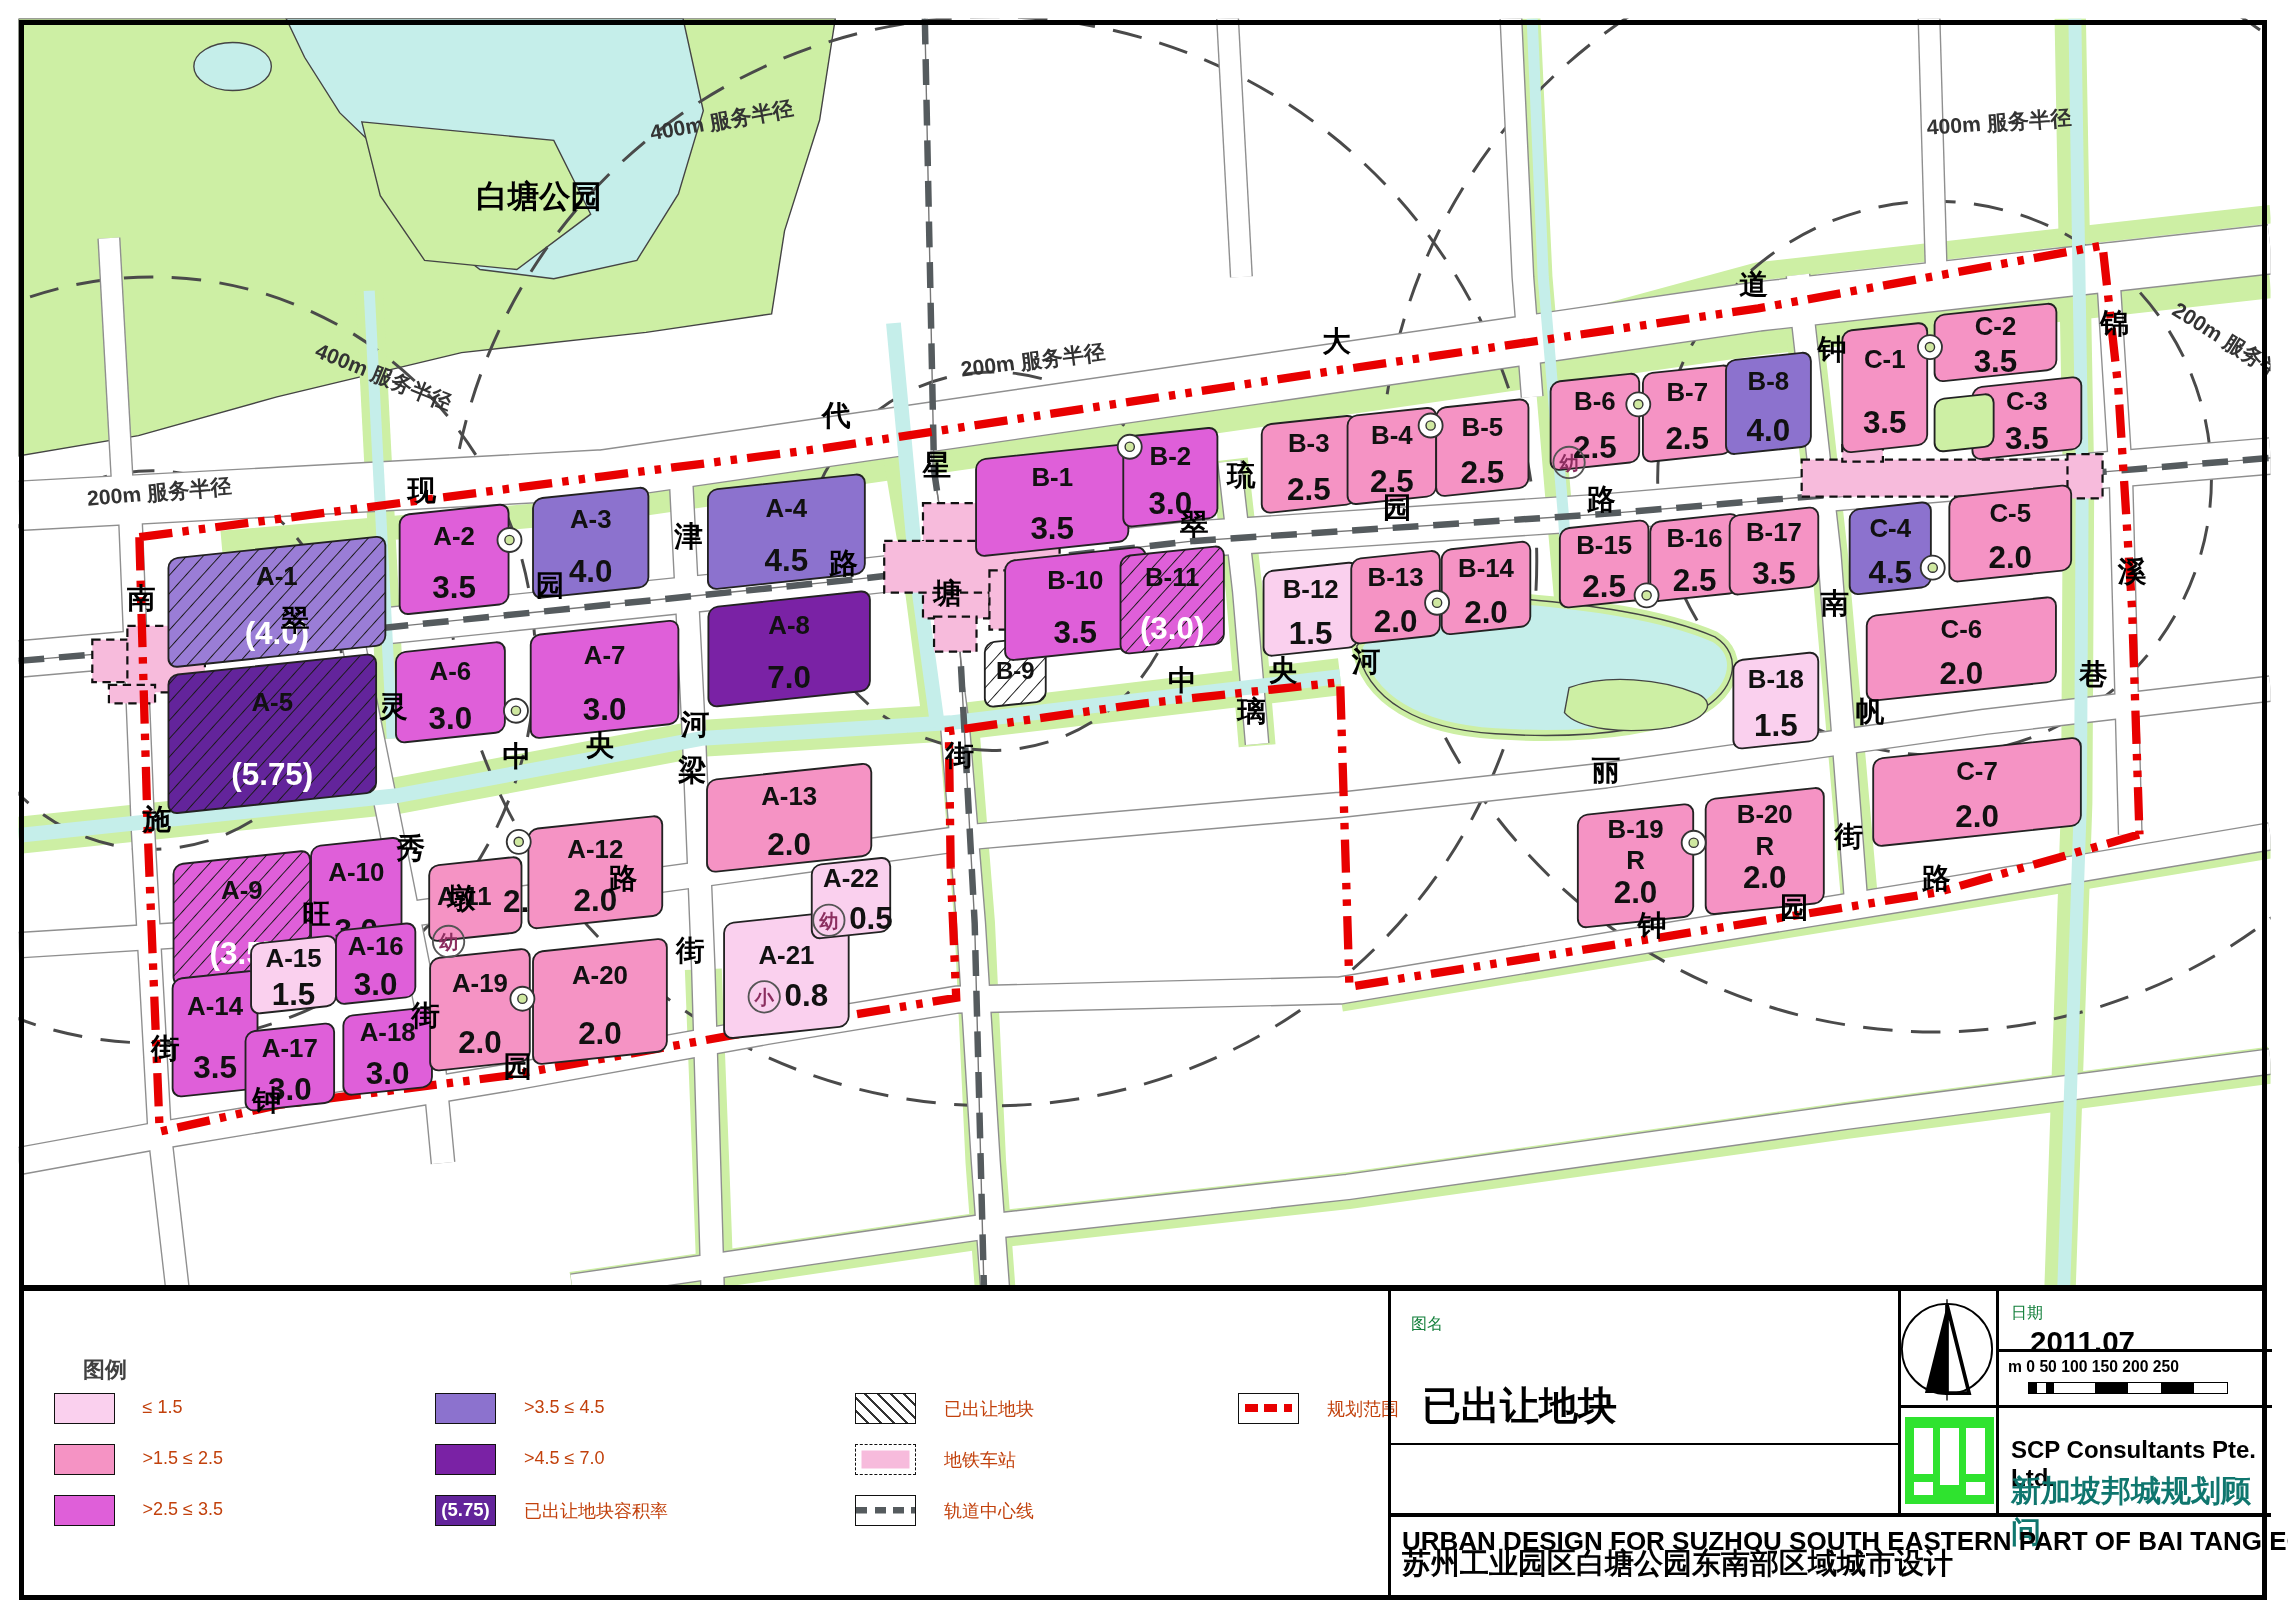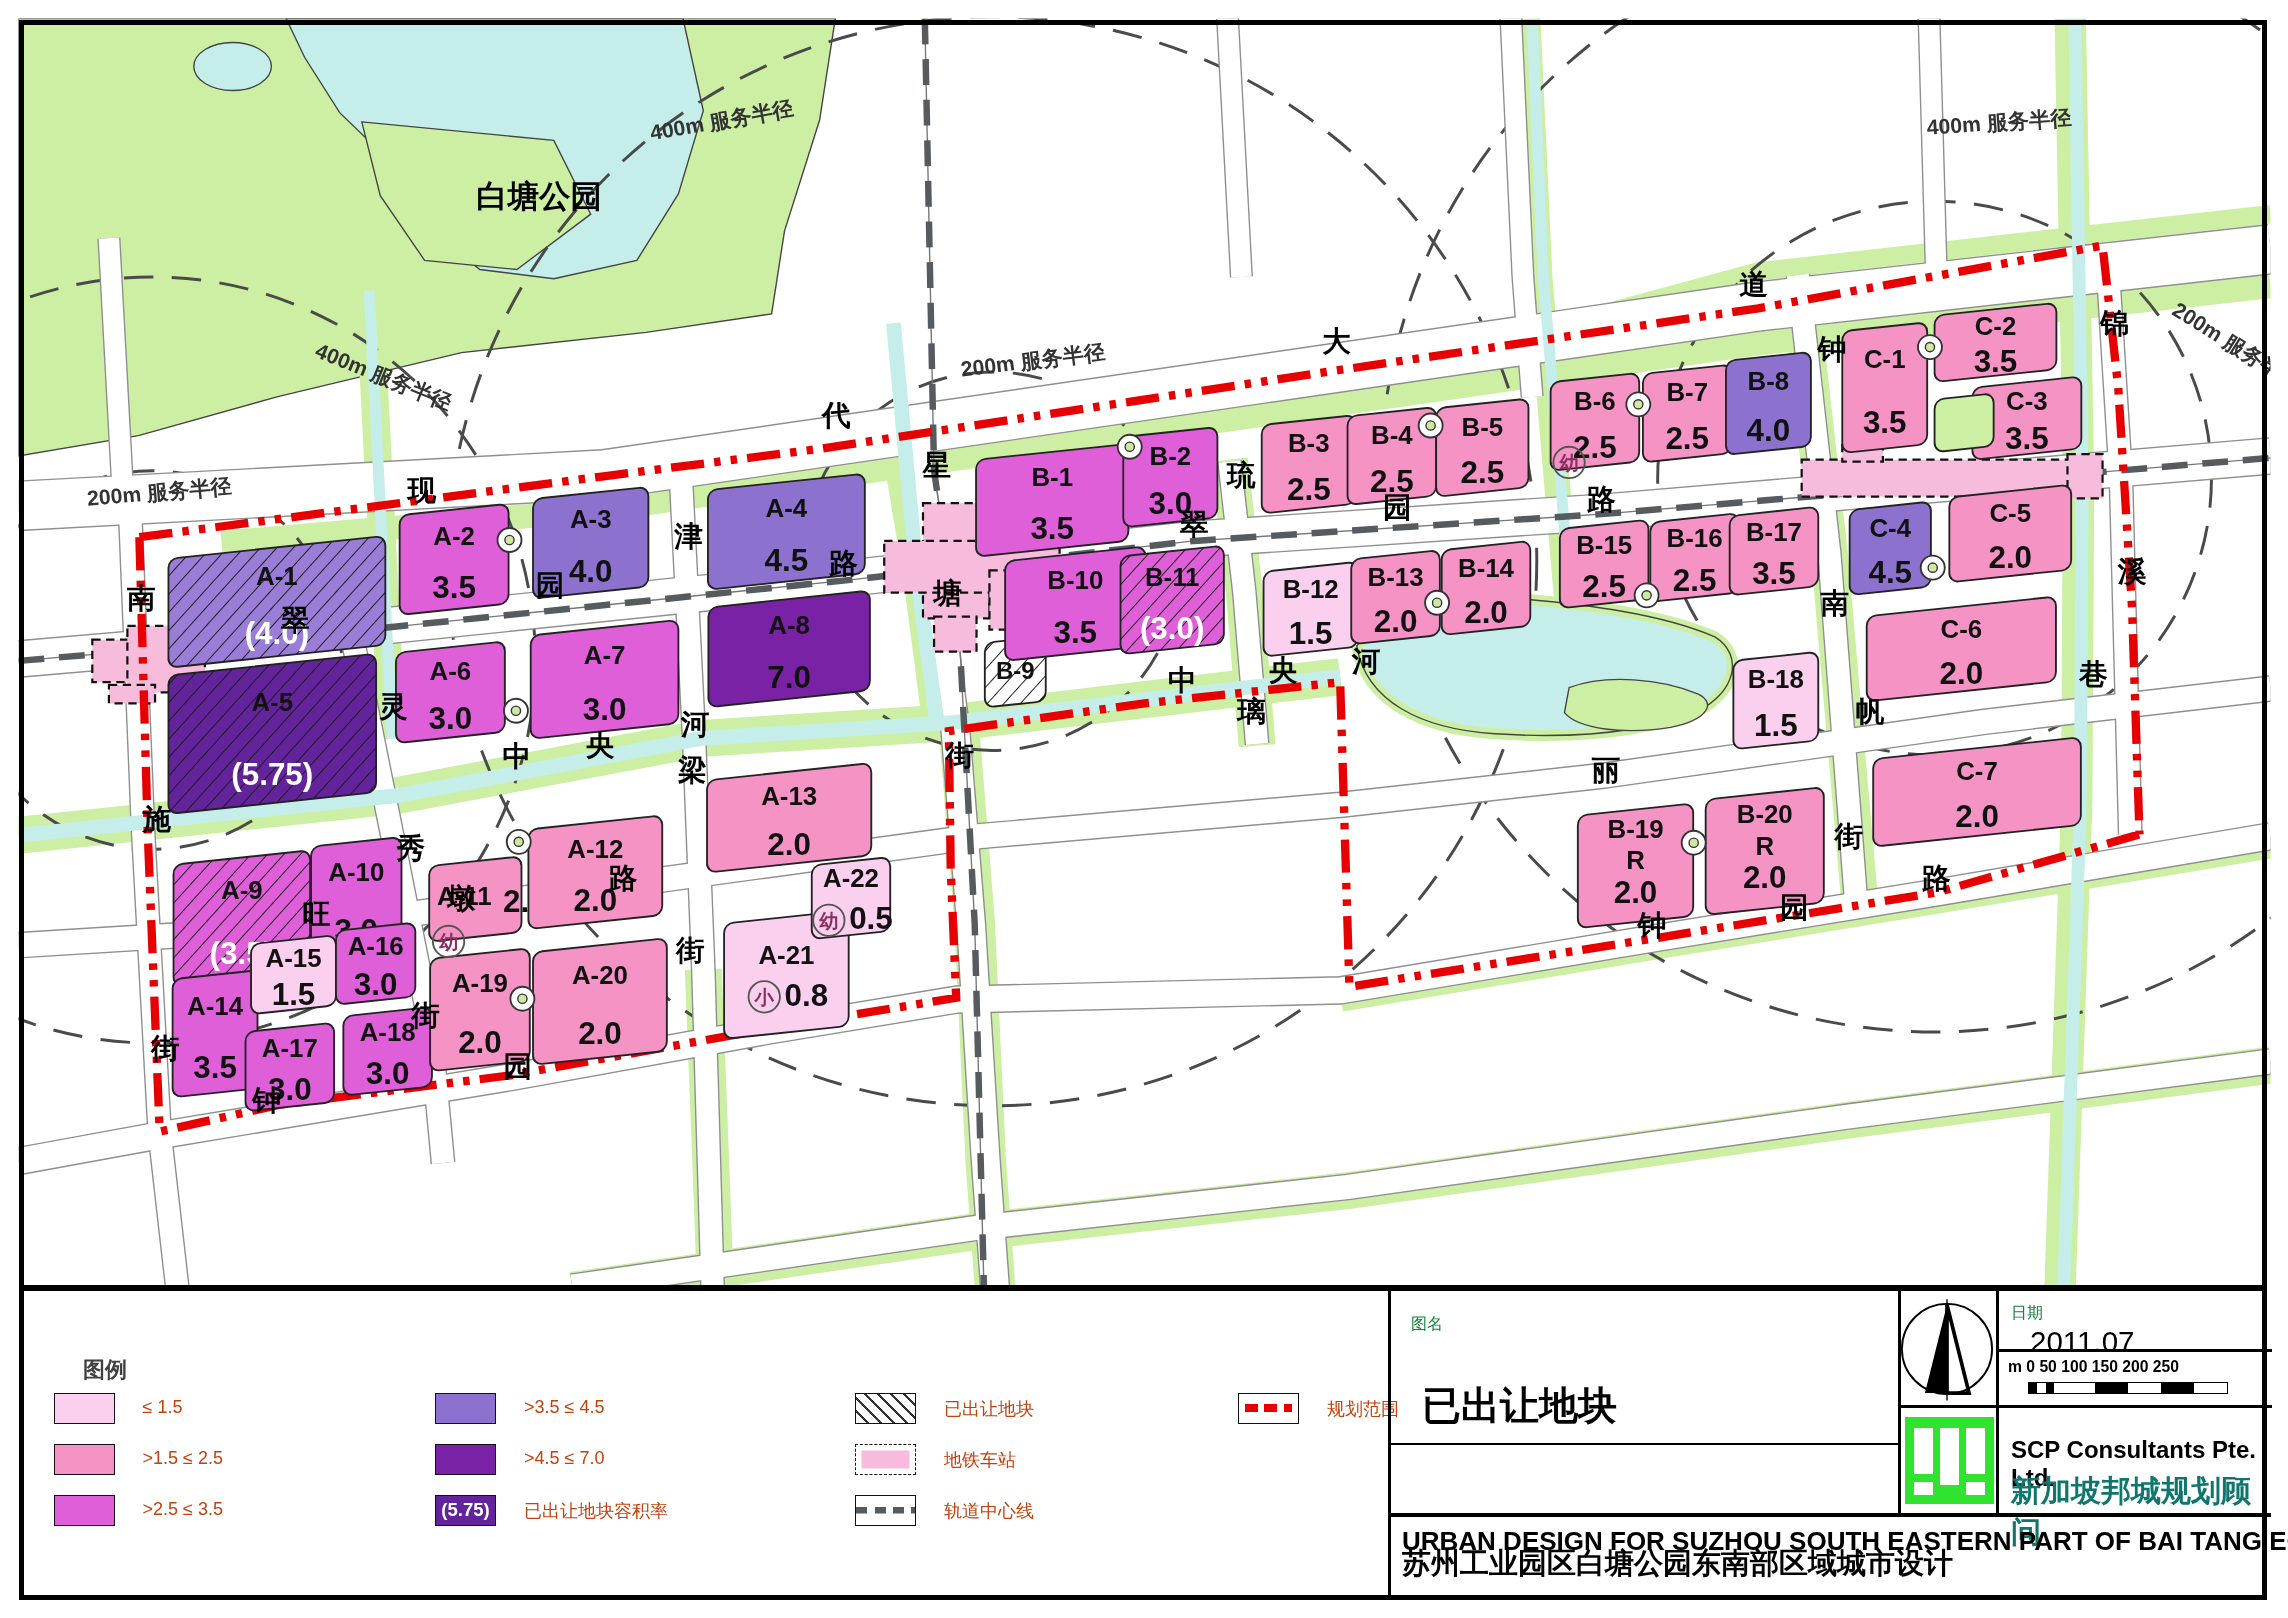--- a/index.html
+++ b/index.html
@@ -13,21 +13,21 @@
   .legend .lg-title{position:absolute;left:59px;top:65px;font-size:22px;font-weight:bold;color:#404040;}
   .lg-item{position:absolute;height:33px;}
   .lg-sw{position:absolute;left:0;top:0;width:61px;height:31px;border:1.8px solid #111;box-sizing:border-box;}
   .lg-lb{position:absolute;left:89px;top:3.7px;font-size:18px;color:#c2410c;white-space:nowrap;}
   .lg-chip-text{color:#fff;font-size:18.5px;text-align:center;line-height:28px;font-weight:bold;}
   
   .tb{position:absolute;left:1388px;top:1290px;width:880px;height:305px;border-left:3.7px solid #000;box-sizing:border-box;}
   .tbl{position:absolute;background:#000;}
   .tb-label{position:absolute;font-size:16px;color:#15803d;}
   .tb-title{position:absolute;font-size:39px;font-weight:bold;color:#000;}
-  .tb-date{position:absolute;font-size:29.5px;font-weight:normal;color:#000;}
+  .tb-date{position:absolute;font-size:29.5px;font-weight:bold;color:#000;}
   .tb-firm-en{position:absolute;font-size:24px;font-weight:bold;color:#000;}
   .tb-firm-cn{position:absolute;font-size:30px;font-weight:bold;color:#0f766e;}
   .tb-proj-en{position:absolute;font-size:26px;font-weight:bold;color:#000;white-space:nowrap;}
   .tb-proj-cn{position:absolute;font-size:29px;font-weight:bold;color:#000;}
   .tb-logo{position:absolute;left:514px;top:127px;width:89px;height:87px;background:#2FE32F;}
   .tb-logo i{position:absolute;background:#fff;}
   .scalebar{position:absolute;left:617px;top:68px;width:258px;height:44px;}
   .scalebar .nums{position:absolute;top:0;left:0;font-size:15.7px;font-weight:bold;color:#000;}
   .scalebar .bar{position:absolute;left:20px;top:24px;height:10px;border:1.8px solid #000;box-sizing:content-box;display:flex;}
   .scalebar .bar i{display:block;height:10px;}

